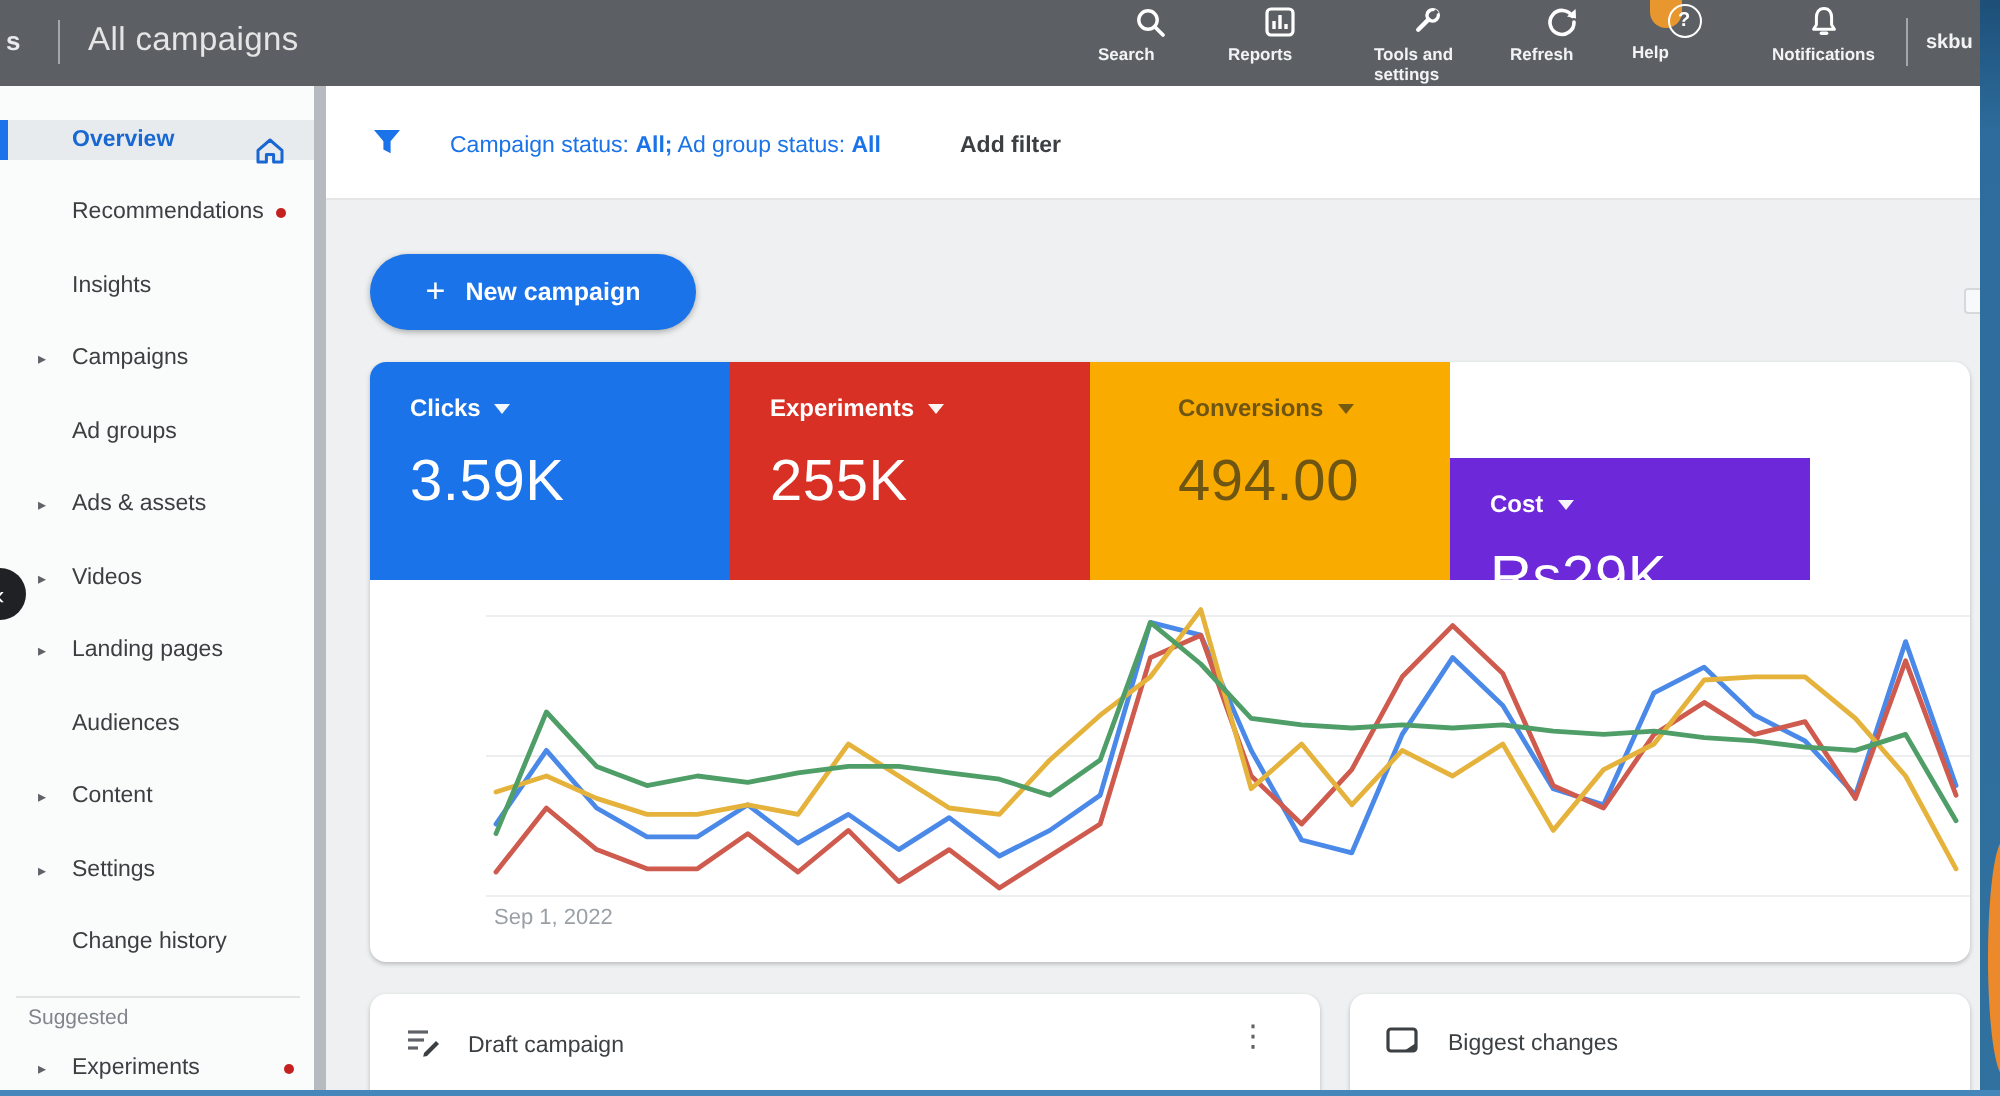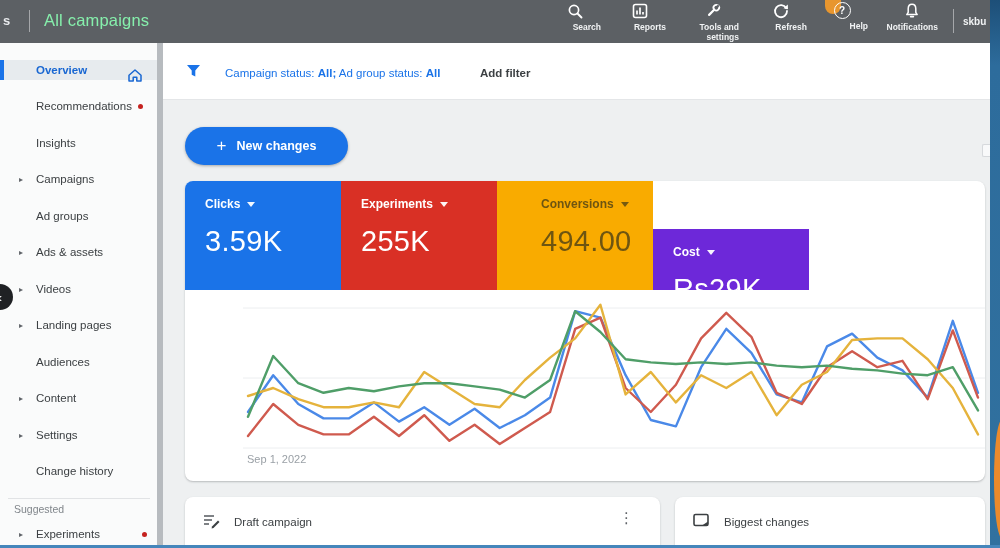--- a/index.html
+++ b/index.html
@@ -3,24 +3,24 @@
 <meta charset="utf-8">
 <style>
   * { margin:0; padding:0; box-sizing:border-box; }
   html,body { width:1000px; height:548px; overflow:hidden; }
   body { font-family:"Liberation Sans", sans-serif; background:#eef0f1; position:relative; }
 
   
   .topbar { position:absolute; left:0; top:0; width:1000px; height:43px; background:#5c6064; color:#fff; z-index:30; }
   .tb-frag { position:absolute; left:3px; top:13px; font-size:13px; font-weight:bold; color:#e8eaed; }
   .tb-div { position:absolute; width:1px; background:rgba(255,255,255,.45); }
-  .tb-title { position:absolute; left:44px; top:11px; font-size:16.5px; font-weight:400; color:#86efac; letter-spacing:.2px; }
+  .tb-title { position:absolute; left:44px; top:11px; font-size:16.5px; font-weight:400; color:#e5e5e5; letter-spacing:.2px; }
   .tb-action { position:absolute; top:2px; width:72px; display:flex; flex-direction:column; align-items:center; cursor:pointer; }
   .tb-action svg { display:block; }
-  .tb-action .lbl { margin-top:2px; font-size:8.5px; font-weight:bold; color:#f1f3f4; text-align:right; line-height:10px; width:52px; }
+  .tb-action .lbl { margin-top:2px; font-size:8.5px; font-weight:bold; color:#f1f3f4; text-align:left; line-height:10px; width:52px; }
   .tb-acct { position:absolute; left:963px; top:16px; font-size:10px; font-weight:bold; color:#f1f3f4; }
   .help-blob { position:absolute; left:825px; top:0px; width:16px; height:14px; background:#e8962e; border-radius:0 0 8px 8px; }
 
   
   .sidebar { position:absolute; left:0; top:43px; width:157px; height:505px; background:#fafbfb; z-index:10; }
   .side-scrollbar { position:absolute; left:157px; top:43px; width:6px; height:505px; background:#b7bbbf; z-index:11; }
   .nav-item { position:absolute; left:0; width:157px; height:20px; display:flex; align-items:center; padding-left:36px; font-size:11.5px; color:#3c4043; cursor:pointer; }
   .nav-item.sel { background:#e7ebee; border-left:4px solid #1a73e8; padding-left:32px; color:#1967d2; font-weight:bold; }
   .nav-arrow { position:absolute; left:19px; font-size:8px; color:#5f6368; font-family:"DejaVu Sans", sans-serif; }
   .red-dot { width:5px; height:5px; border-radius:50%; background:#c5221f; display:inline-block; }
@@ -36,21 +36,21 @@
   .fstatus b { font-weight:bold; }
   .addfilter { position:absolute; left:333px; top:24px; font-size:11.5px; color:#3c4043; font-weight:bold; cursor:pointer; }
 
   
   .main { position:absolute; left:163px; top:100px; width:827px; height:448px; background:#eef0f1; }
   .newcamp { position:absolute; left:22px; top:27px; width:163px; height:38px; border-radius:19px; background:#1a73e8; color:#fff; border:none; display:flex; align-items:center; justify-content:center; gap:10px; font-size:12.5px; font-weight:bold; font-family:"Liberation Sans", sans-serif; box-shadow:0 1px 3px rgba(0,0,0,.3); cursor:pointer; }
   .newcamp .plus { font-size:17px; font-weight:400; }
 
   .overview-card { position:absolute; left:22px; top:81px; width:800px; height:300px; background:#fff; border-radius:8px; box-shadow:0 1px 2px rgba(60,64,67,.3); }
   .scorecards { position:absolute; left:0; top:0; width:720px; height:109px; display:flex; border-radius:8px 0 0 0; overflow:hidden; }
-  .scard { width:156px; height:109px; padding:16px 0 0 20px; cursor:pointer; }
+  .scard { width:180px; height:109px; padding:16px 0 0 20px; cursor:pointer; }
   .scard .srow { display:flex; align-items:center; gap:7px; font-size:12px; font-weight:bold; }
   .scard .caret { width:0; height:0; border-left:4.5px solid transparent; border-right:4.5px solid transparent; border-top:5px solid currentColor; opacity:.95; }
   .scard .sval { margin-top:14px; font-size:29px; letter-spacing:.3px; }
   .chart-wrap { position:absolute; left:0; top:109px; width:800px; height:191px; }
   .xdate { position:absolute; left:62px; top:163px; font-size:11px; color:#9aa0a6; }
 
   .bottom-card { position:absolute; background:#fff; border-radius:8px; box-shadow:0 1px 2px rgba(60,64,67,.3); height:60px; }
   .bc-head { display:flex; align-items:center; gap:14px; padding:16px 0 0 18px; font-size:11.5px; color:#3c4043; }
   .kebab { position:absolute; right:26px; top:12px; font-size:15px; color:#5f6368; font-family:"DejaVu Sans", sans-serif; cursor:pointer; }
 
@@ -222,21 +222,21 @@
     <span>Ad group status:</span>
     <b>All</b>
   </span>
   <span class="addfilter">Add filter</span>
 </div>
 
 <main class="main">
 
   <button class="newcamp">
     <span class="plus">+</span>
-    <span>New changes</span>
+    <span>New campaign</span>
   </button>
 
   <div class="cutoff-el"></div>
 
   <section class="overview-card">
     <div class="scorecards">
       <div class="scard" style="background:#1a73e8; color:#ffffff;">
         <div class="srow">
             <span>Clicks</span>
             <span class="caret"></span>

